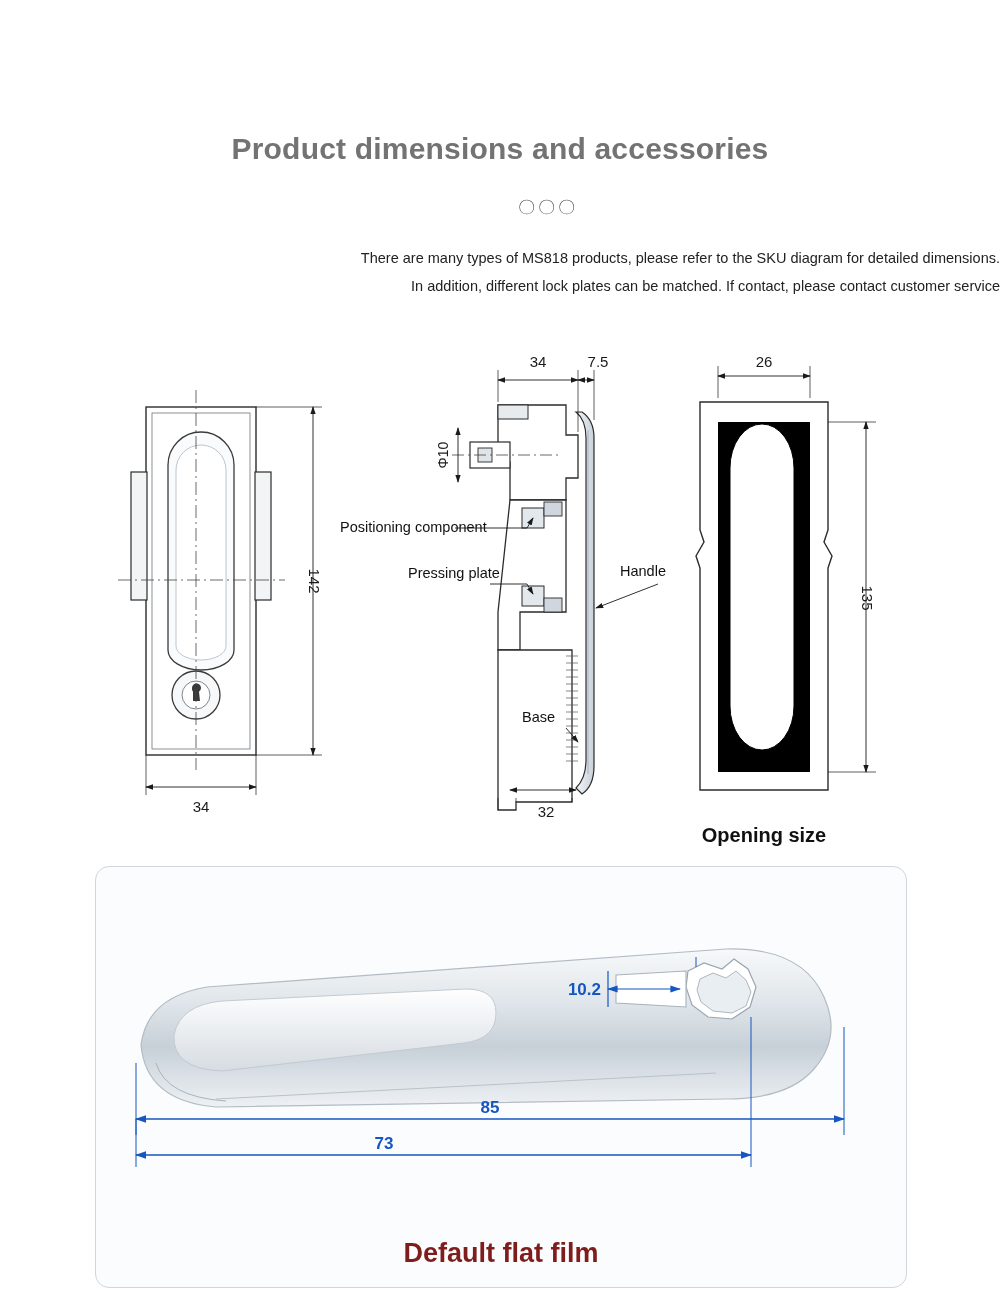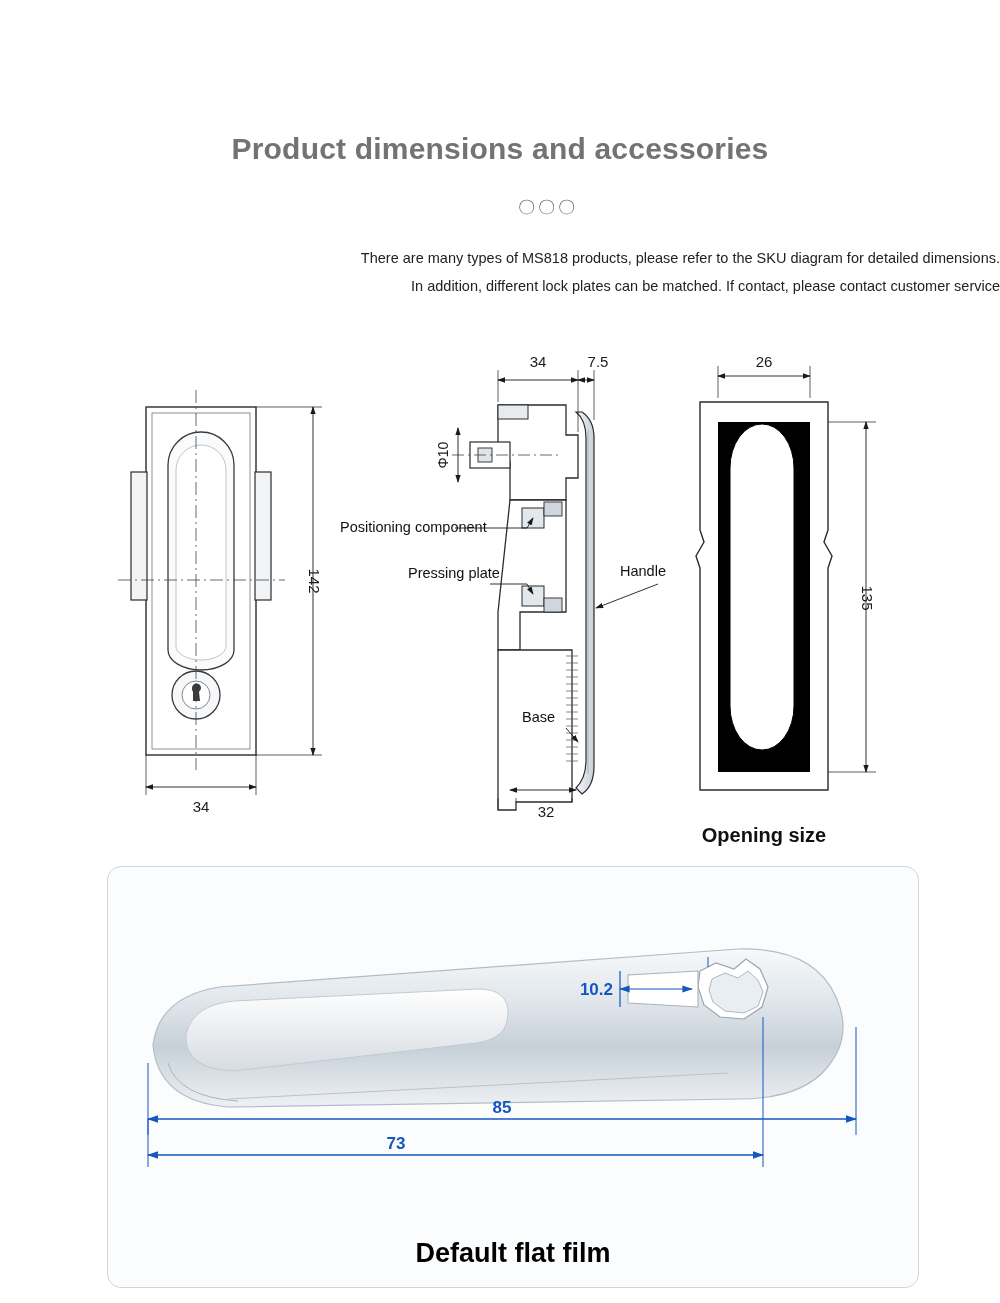--- a/index.html
+++ b/index.html
@@ -61,39 +61,39 @@
     top: 350px;
     left: 0;
     width: 1000px;
     height: 510px;
   }
   .drawings svg { display: block; }
 
   
   .card {
     position: absolute;
-    left: 107px;
+    left: 95px;
     top: 866px;
     width: 810px;
     height: 420px;
     border: 1px solid #cfd6dc;
     border-radius: 14px;
     background: #fbfcfd;
     overflow: hidden;
   }
   .card svg { display:block; }
   .card-caption {
     position: absolute;
     left: 0;
     bottom: 18px;
     width: 810px;
     text-align: center;
     font-size: 27px;
     font-weight: bold;
-    color: #000000;
+    color: #7f1d1d;
   }
 
   .lbl { font-family: "Liberation Sans", sans-serif; }
 </style>
 </head>
 <body>
 
 <div class="page">
 
   <div class="title">Product dimensions and accessories</div>

